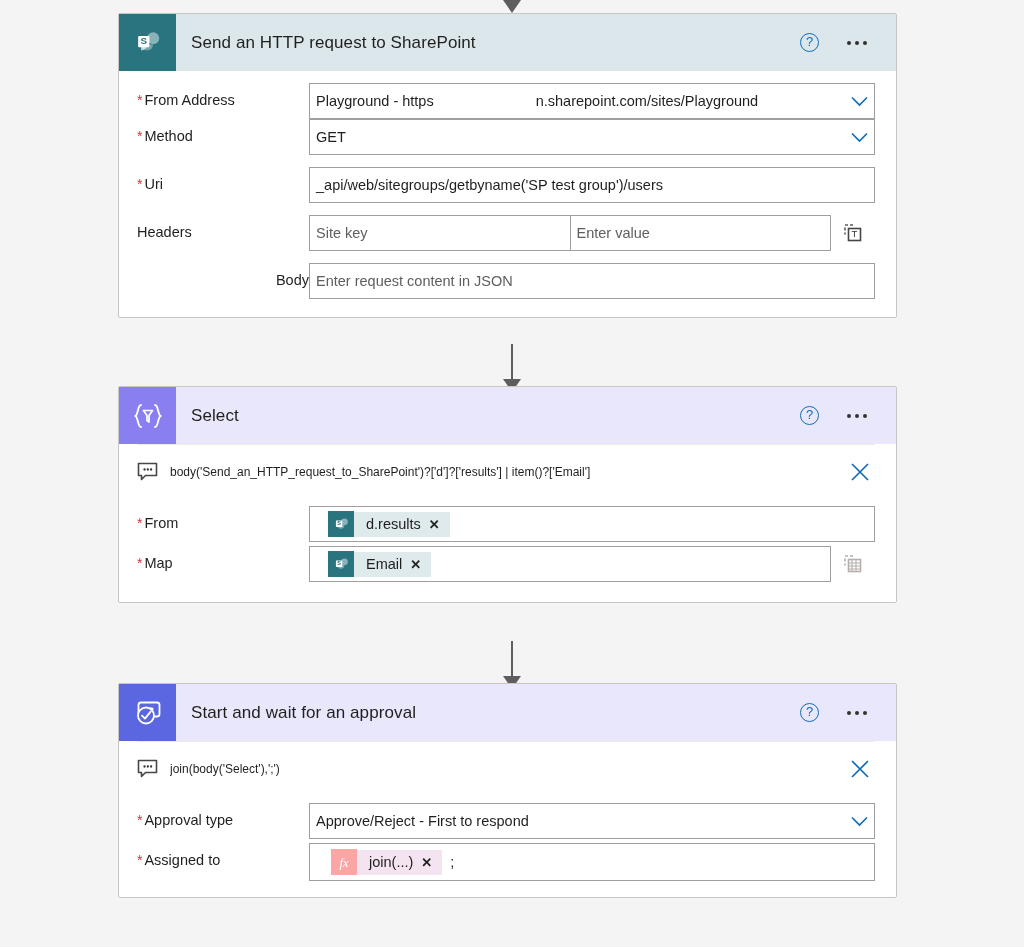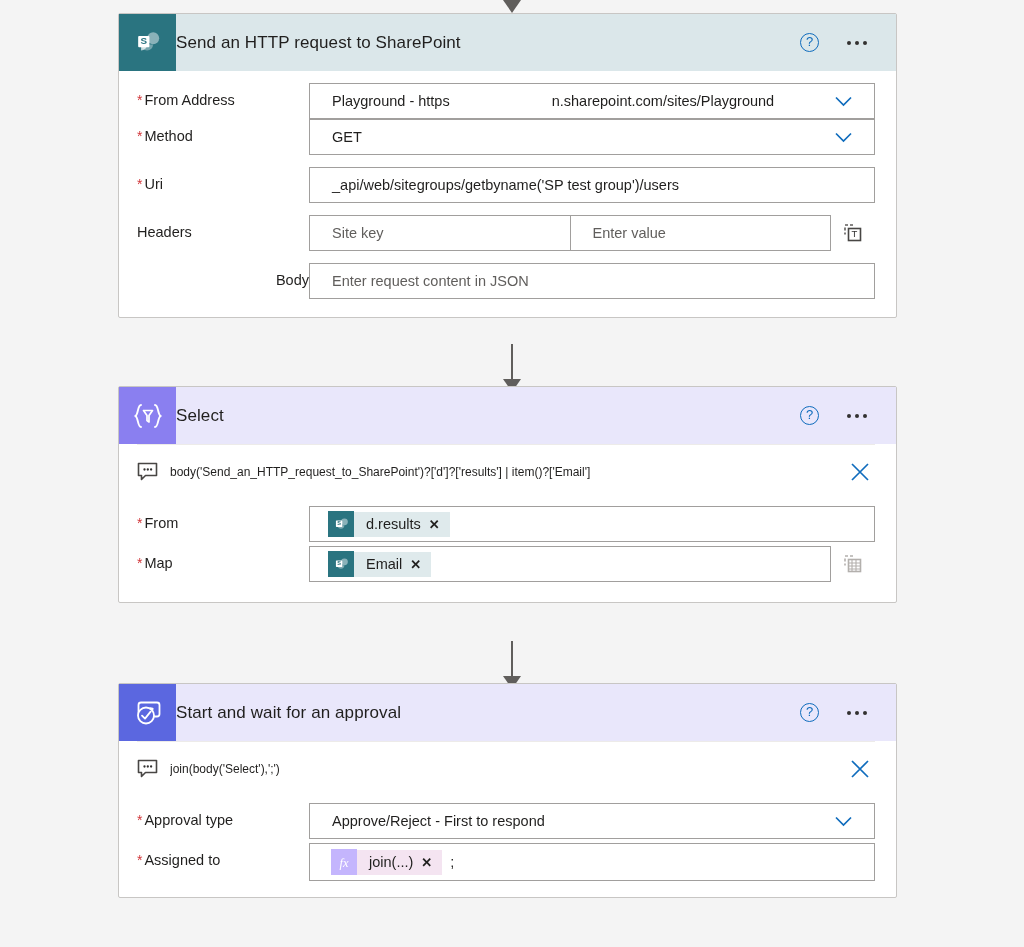--- a/index.html
+++ b/index.html
@@ -68,20 +68,21 @@
     justify-content: center;
   }
   .tile-sp  { background: #2a7480; }
   .tile-sel { background: #8a7ff0; }
   .tile-app { background: #5b67e0; }
 
   .card-title {
     flex: 1;
     font-size: 17px;
     color: #201f1e;
+    padding-left: 15px;
     letter-spacing: .1px;
   }
 
   .header-icons {
     display: flex;
     align-items: center;
     gap: 26px;
     padding-right: 27px;
   }
   .help-icon {
@@ -123,21 +124,21 @@
 
   .field-area { flex: 1; display: flex; align-items: center; }
 
   .input-box {
     flex: 1;
     height: 34px;
     border: 1px solid #a19f9d;
     background: #fff;
     display: flex;
     align-items: center;
-    padding: 0 22px;
+    padding: 0 6px;
     font-size: 14.5px;
     color: #201f1e;
     position: relative;
     overflow: hidden;
   }
   .input-box.tall { height: 36px; }
   .input-box .placeholder { color: #605e5c; }
 
   .chev {
     margin-left: auto;
@@ -201,21 +202,21 @@
     background: #dfeaec;
     max-width: 100%;
   }
   .token.fx { background: #f4e4f1; }
   .token-ico {
     width: 26px; height: 26px;
     flex: 0 0 26px;
     display: flex; align-items: center; justify-content: center;
     background: #2a7480;
   }
-  .token.fx .token-ico { background: #c4b5fd; }
+  .token.fx .token-ico { background: #fca5a5; }
   .token-label {
     font-size: 14.5px;
     color: #201f1e;
     padding: 0 8px 0 12px;
     white-space: nowrap;
   }
   .token-x {
     font-size: 13px;
     color: #201f1e;
     padding-right: 10px;

